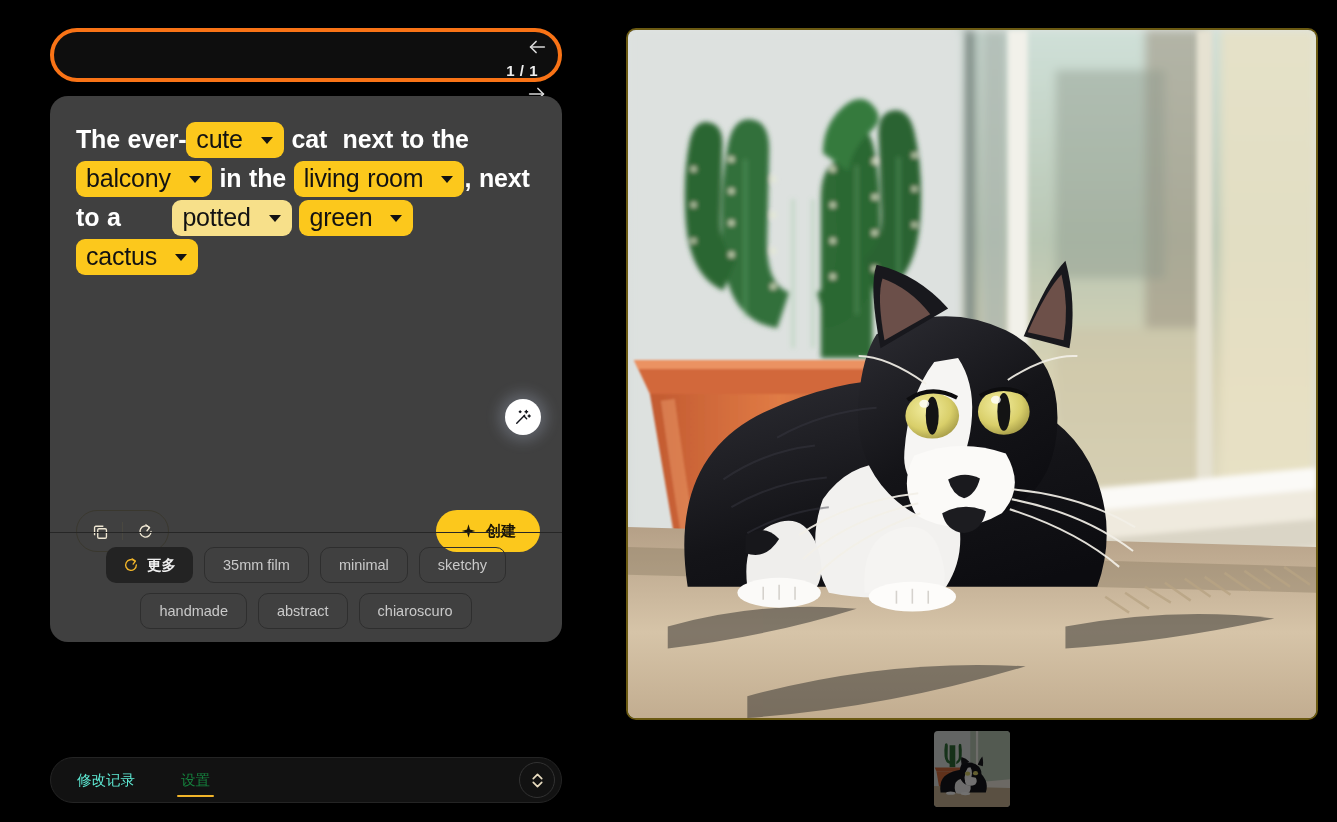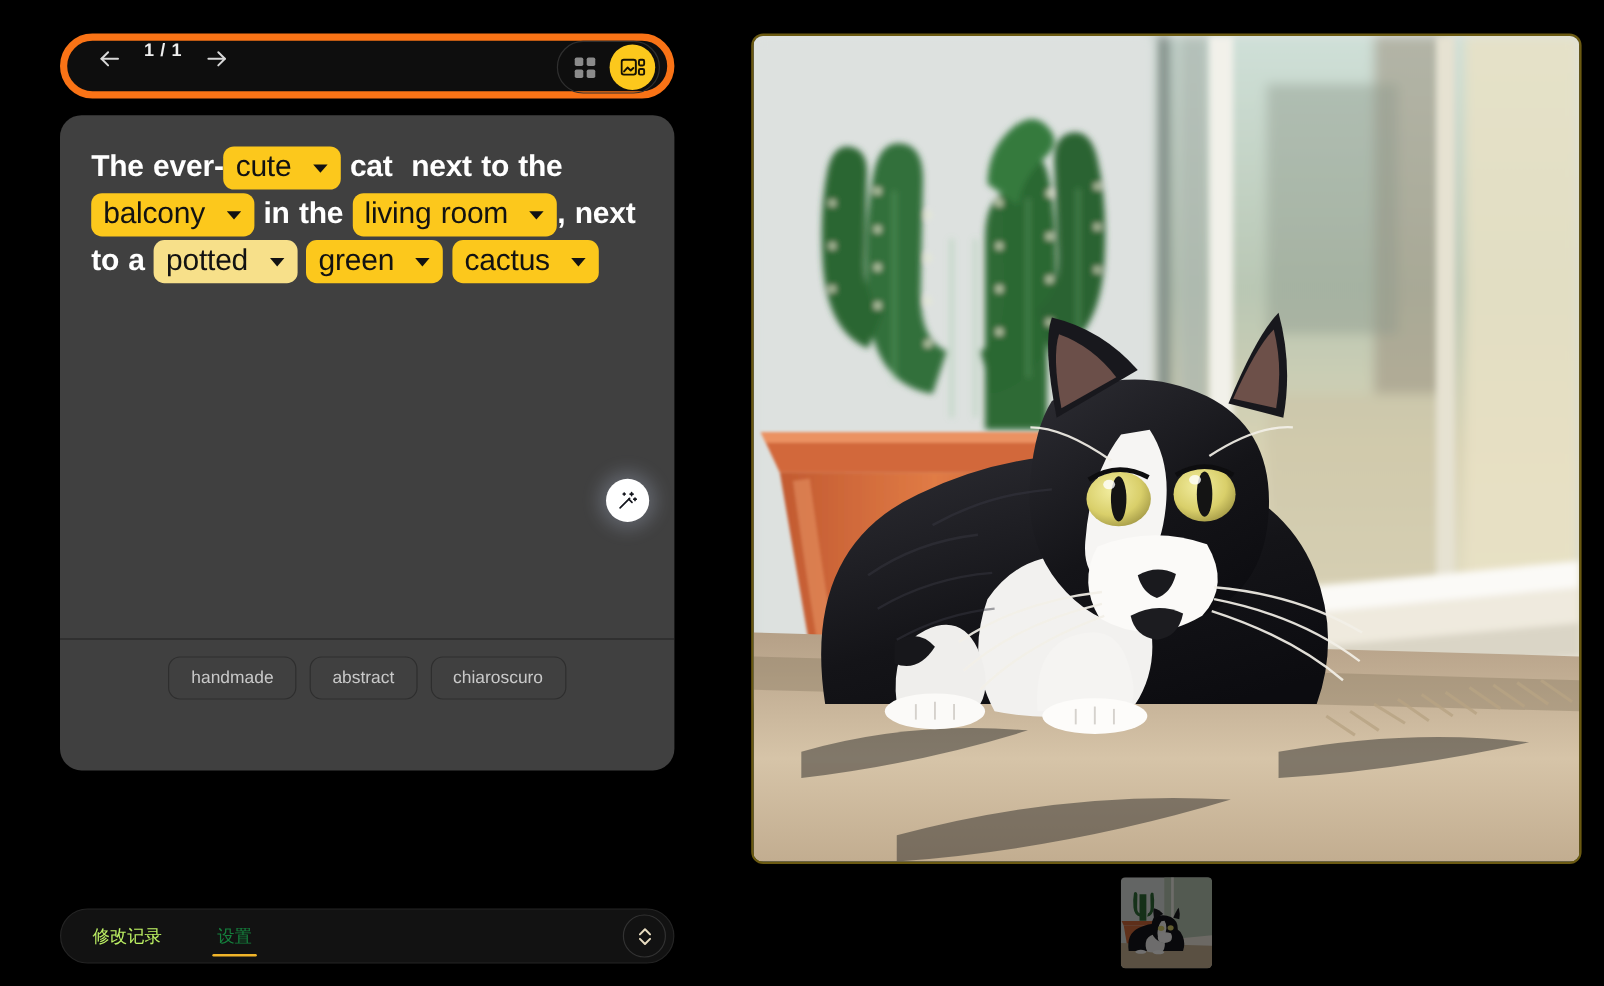--- a/index.html
+++ b/index.html
@@ -26,26 +26,27 @@
     top: 28px;
     width: 512px;
     height: 775px;
   }
 
   
   #nav-bar {
     position: relative;
     width: 512px;
     height: 54px;
-    border: 6px solid #f97316;
+    border: 4px solid #f97316;
     border-radius: 27px;
     background: #0e0e0e;
     display: flex;
-    align-items: flex-start;
+    align-items: flex-end;
     padding: 0 6px 0 20px;
+    flex-direction: column;
   }
   .nav-arrow {
     width: 30px; height: 30px;
     display: flex; align-items: center; justify-content: center;
     color: #d8d8d8;
     cursor: pointer;
     flex: 0 0 auto;
   }
   #page-indicator {
     color: #eeeeee;
@@ -105,21 +106,21 @@
     color: #121212;
     border-radius: 9px;
     padding: 1px 11px 3px 10px;
     font-weight: 400;
     font-size: 25px;
     line-height: 32px;
     cursor: pointer;
     vertical-align: baseline;
     margin: 1px 0;
   }
-  .chip.light { background: #F7E08A; }
+  .chip.light { background: #F7E08A; margin-left: 44px; }
   .chip .caret {
     width: 0; height: 0;
     border-left: 6px solid transparent;
     border-right: 6px solid transparent;
     border-top: 7px solid #121212;
     margin-top: 3px;
     flex: 0 0 auto;
   }
 
   
@@ -233,21 +234,21 @@
     align-items: center;
     padding: 0 6px 0 20px;
   }
   .tab {
     position: relative;
     height: 44px;
     display: flex;
     align-items: center;
     padding: 0 6px;
     font-size: 14.5px;
-    color: #bef264;
+    color: #5eead4;
     cursor: pointer;
     margin-right: 34px;
   }
   .tab.active { color: #15803d; }
   .tab.active::after {
     content: "";
     position: absolute;
     left: 2px; right: 2px;
     bottom: 5px;
     height: 2.5px;
@@ -364,22 +365,62 @@
       <div id="magic-fab">
         <svg width="20" height="20" viewBox="0 0 24 24" fill="none" stroke="#14161d" stroke-width="1.7" stroke-linecap="round" stroke-linejoin="round">
           <path d="M4.5 19.5 L14 10"></path>
           <path d="M13.2 10.8 L16.4 14"></path>
           <path d="M16 4.2 v3 M14.5 5.7 h3"></path>
           <path d="M19.4 9.6 v2.4 M18.2 10.8 h2.4"></path>
           <path d="M8.6 4.6 v2 M7.6 5.6 h2"></path>
         </svg>
       </div>
 
+      <div id="card-actions">
+        <div id="icon-pill">
+          <div class="pill-icon">
+            <svg width="19" height="19" viewBox="0 0 24 24" fill="none" stroke="#eee6d2" stroke-width="1.7" stroke-linejoin="round">
+              <rect x="8.5" y="8.5" width="11" height="12" rx="1.6"></rect>
+              <path d="M15.6 5.4 H6.1 A1.6 1.6 0 0 0 4.5 7 V16.6"></path>
+            </svg>
+          </div>
+          <div id="pill-divider"></div>
+          <div class="pill-icon">
+            <svg width="19" height="19" viewBox="0 0 24 24" fill="none" stroke="#eee6d2" stroke-width="1.7" stroke-linecap="round" stroke-linejoin="round">
+              <path d="M19 12a7 7 0 1 1-2.3-5.2"></path>
+              <polyline points="12.4,3.6 17.2,6.9 13.9,11.1"></polyline>
+            </svg>
+          </div>
+        </div>
+
+        <button id="create-btn">
+          <span style="display:flex;align-items:center">
+            <svg width="17" height="17" viewBox="0 0 24 24" fill="#1a1505">
+              <path d="M12 1.8 L14.1 9.2 L21.5 11.3 L14.1 13.4 L12 20.8 L9.9 13.4 L2.5 11.3 L9.9 9.2 Z"></path>
+            </svg>
+          </span>
+          <span>创建</span>
+        </button>
+      </div>
 
       <div id="style-area">
+        <div class="style-row">
+          <div class="style-chip more">
+            <span style="display:flex;align-items:center">
+              <svg width="16" height="16" viewBox="0 0 24 24" fill="none" stroke="#F0B429" stroke-width="2.1" stroke-linecap="round" stroke-linejoin="round">
+                <path d="M20 12a8 8 0 1 1-2.6-5.9"></path>
+                <polyline points="13.6,2.8 18.6,6.2 15.2,10.6"></polyline>
+              </svg>
+            </span>
+            <span>更多</span>
+          </div>
+          <div class="style-chip">35mm film</div>
+          <div class="style-chip">minimal</div>
+          <div class="style-chip">sketchy</div>
+        </div>
         <div class="style-row">
           <div class="style-chip">handmade</div>
           <div class="style-chip">abstract</div>
           <div class="style-chip">chiaroscuro</div>
         </div>
       </div>
     </div>
 
     <div id="tab-bar">
       <div class="tab">修改记录</div>

